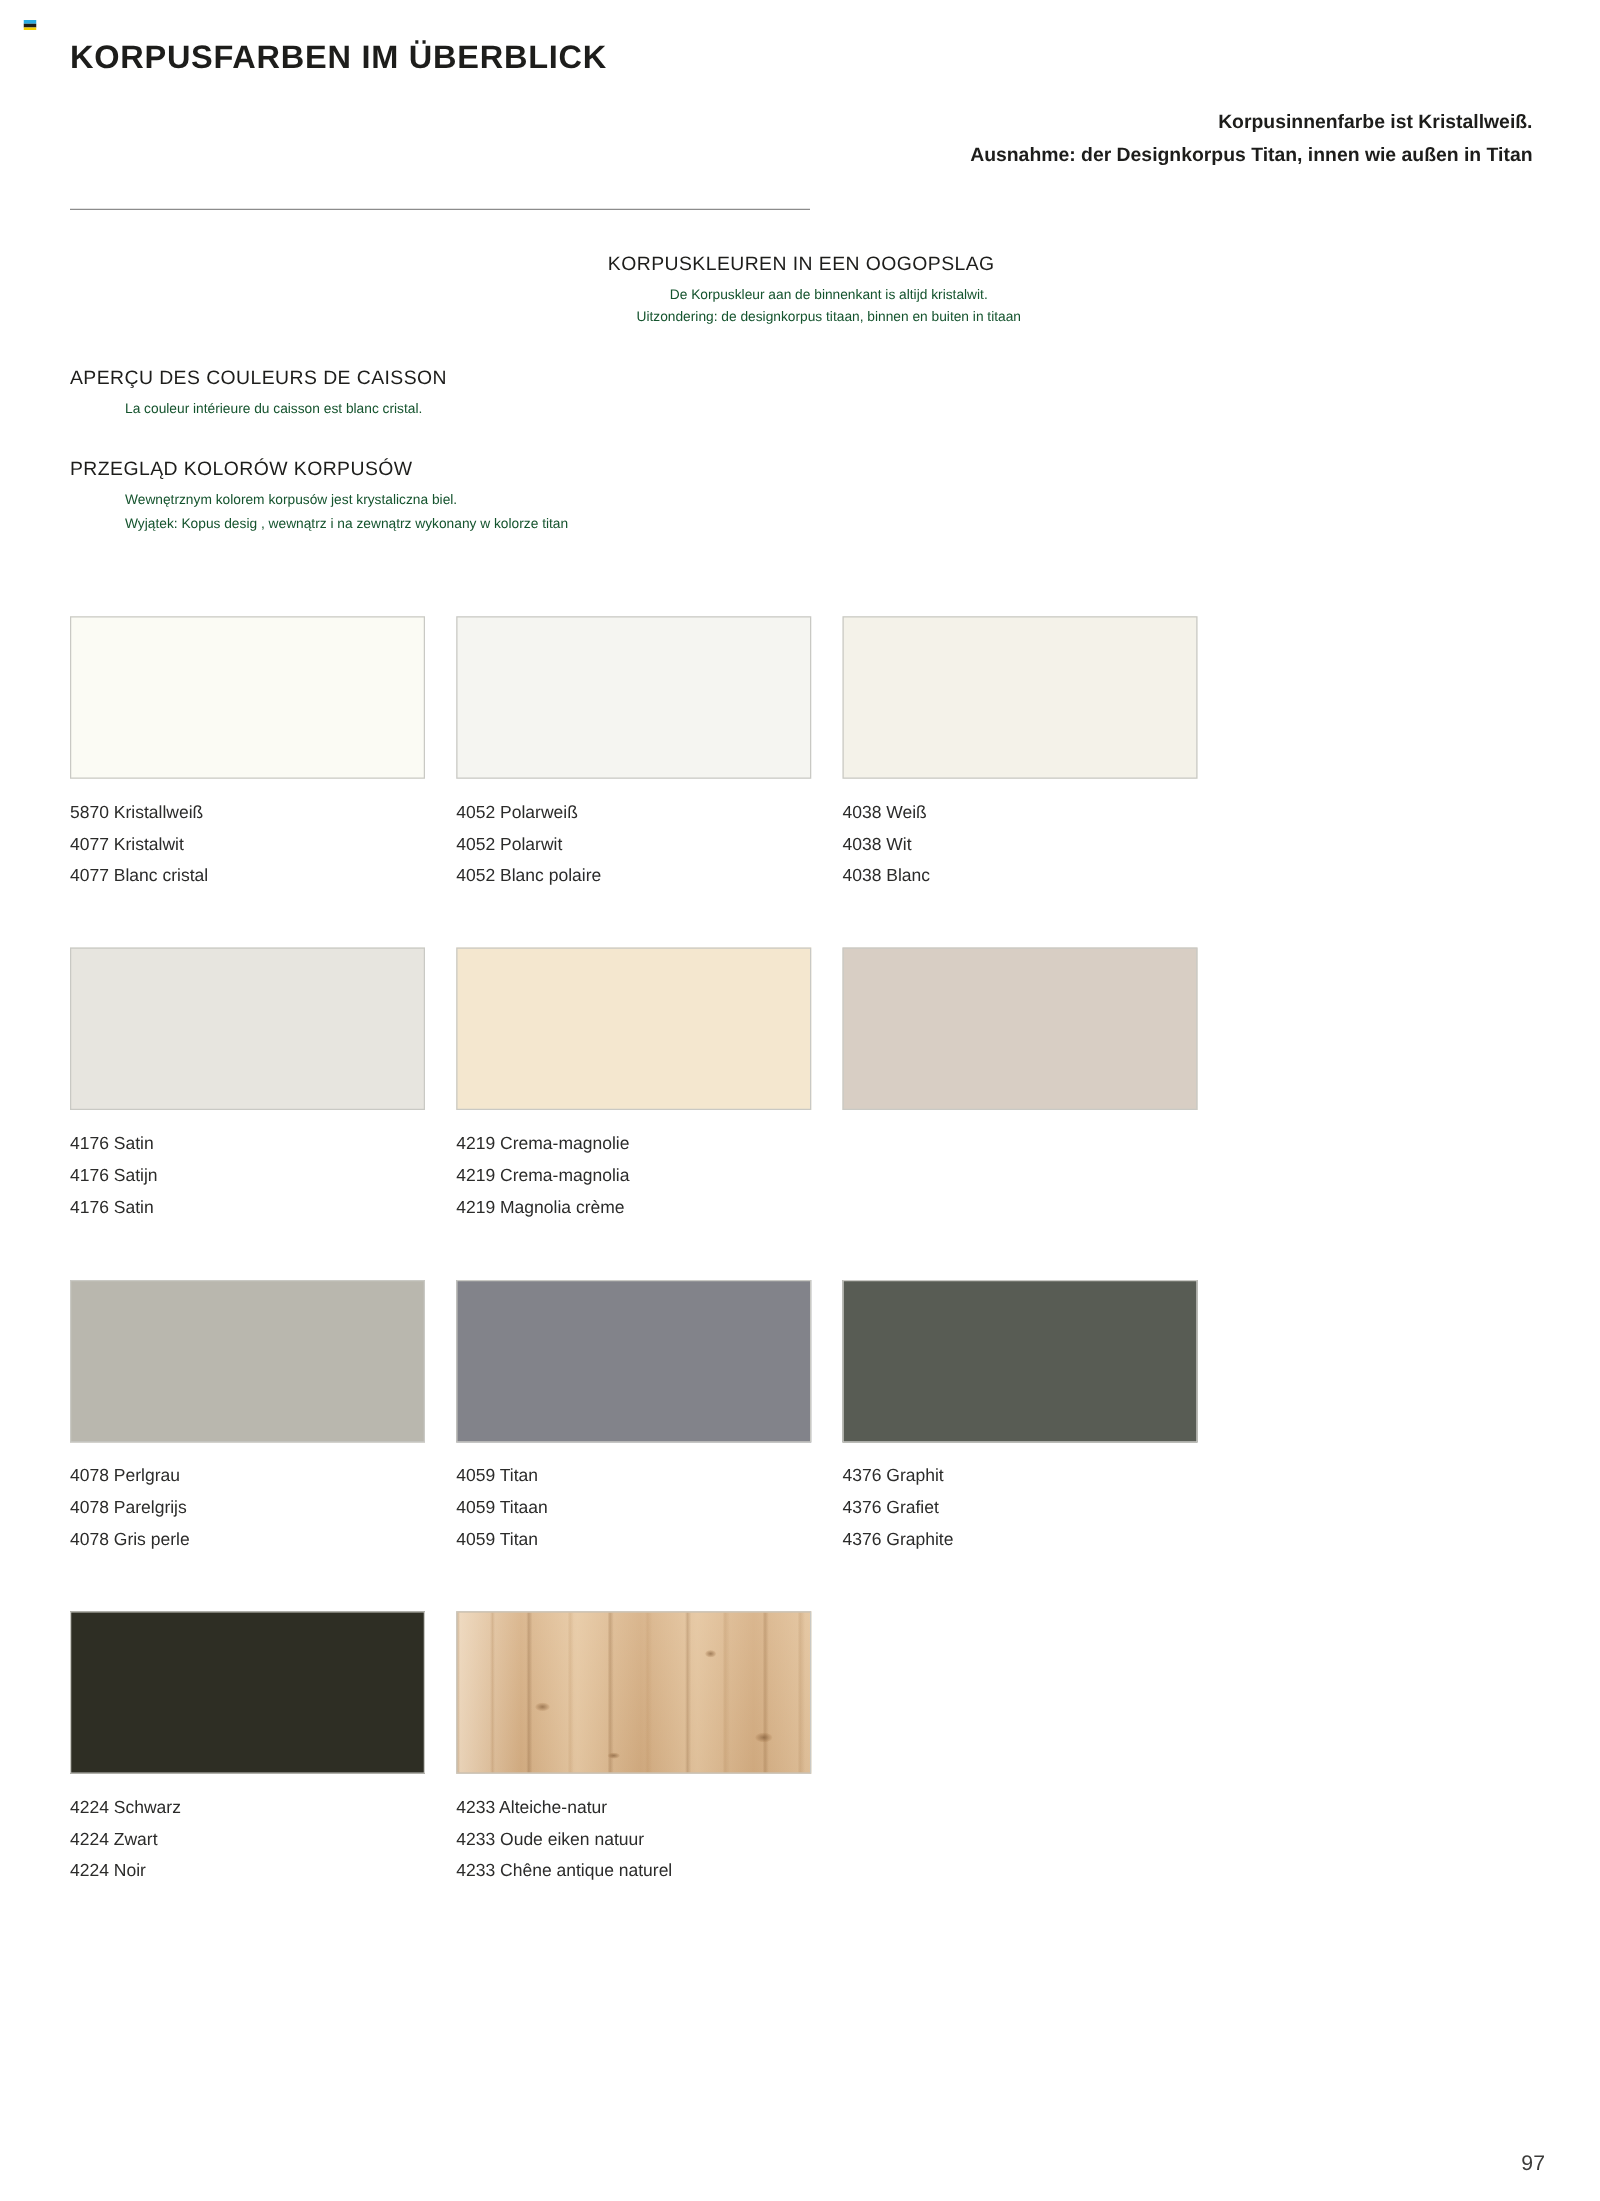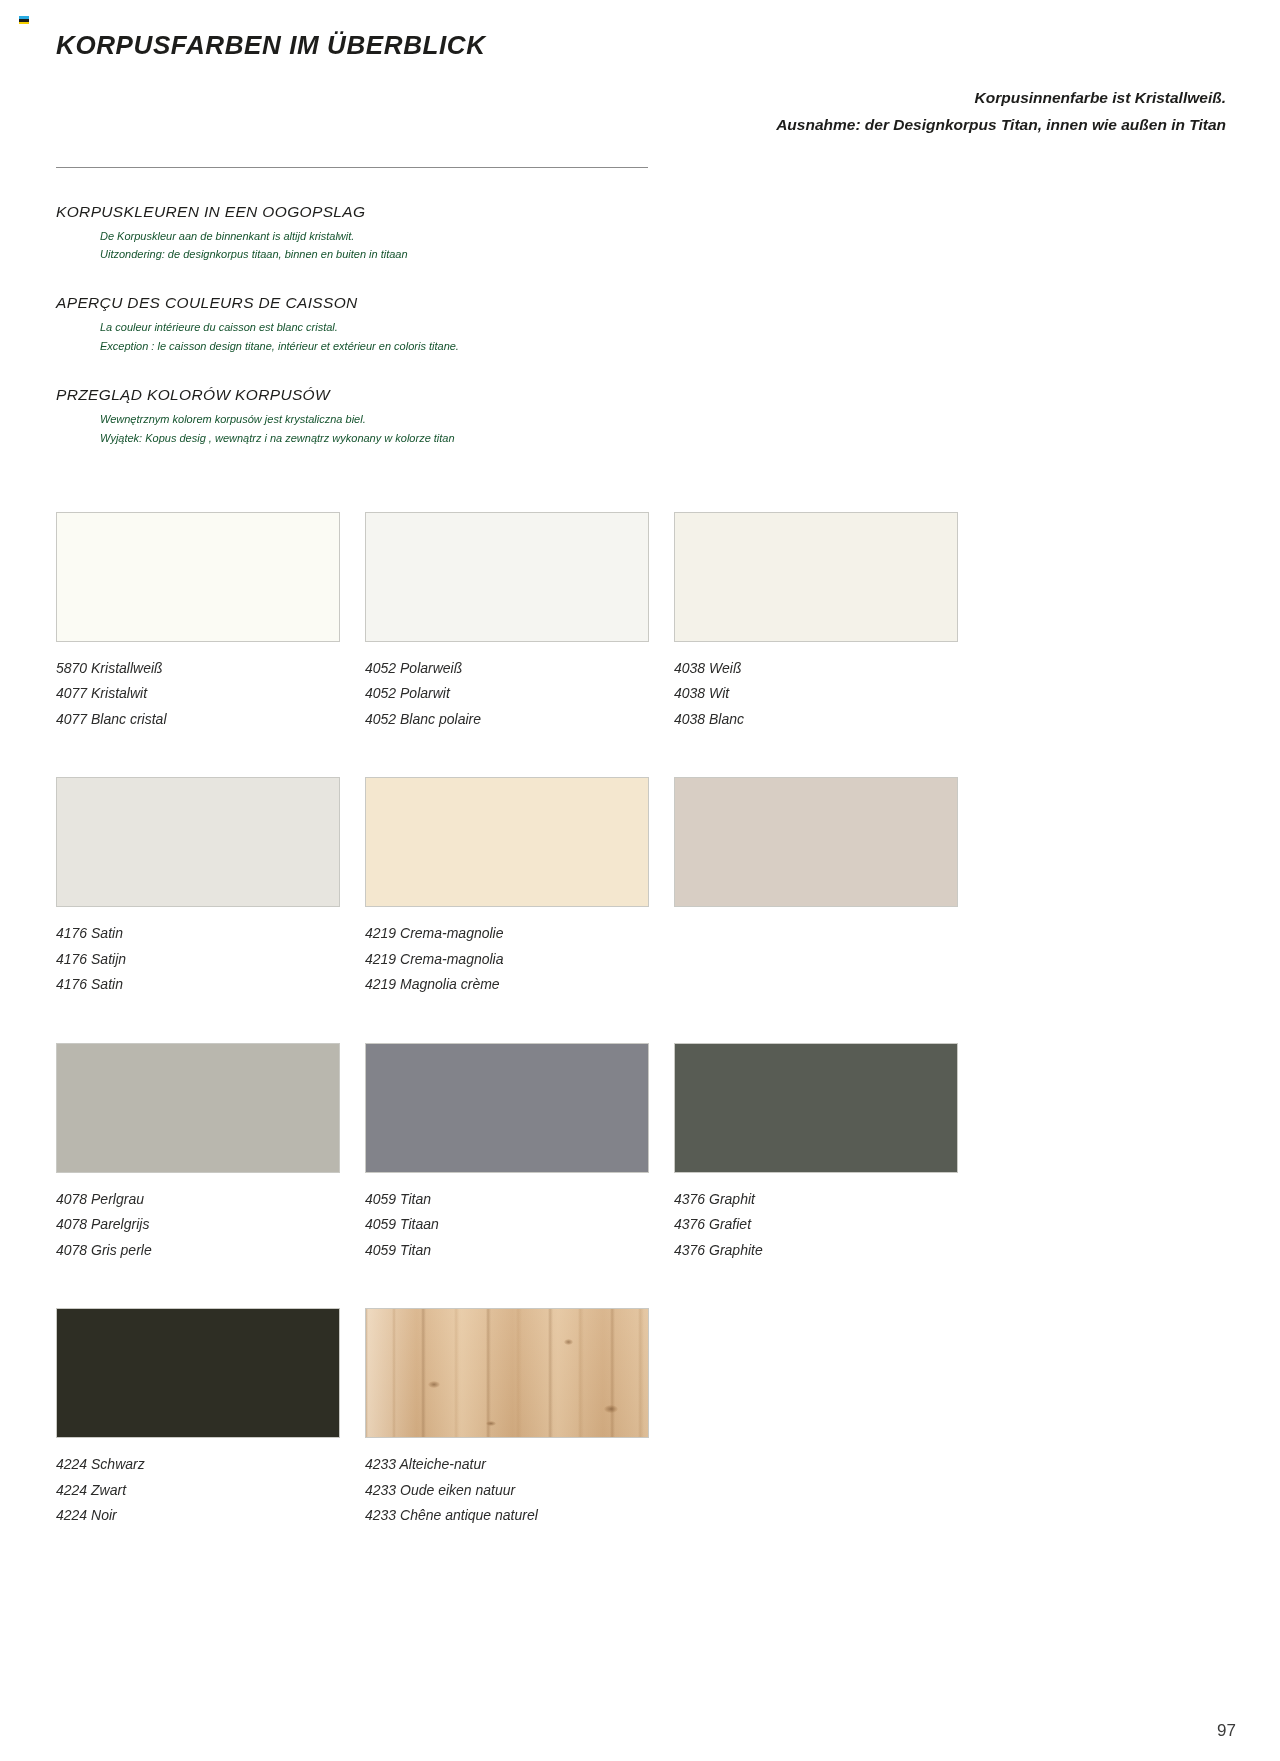--- a/index.html
+++ b/index.html
@@ -36,21 +36,20 @@
   .reg-c { background: #29abe2; }
   .reg-k { background: #1d1d1b; }
   .reg-y { background: #f5d000; }
   .reg-w { background: #ffffff; }
 
   .content {
     position: absolute;
     left: 56px;
     top: 0;
     width: 1170px;
-    font-style: italic;
   }
 
   h1.title {
     font-size: 26px;
     font-weight: bold;
     letter-spacing: 0.6px;
     margin: 0;
     padding-top: 30px;
     line-height: 1.2;
   }
@@ -66,21 +65,21 @@
   .intro div { white-space: pre-wrap; }
 
   .rule {
     width: 592px;
     height: 1px;
     background: #8c8c8c;
     margin-top: 28px;
   }
 
   .lang-block { margin-top: 30px; }
-  .lang-block.first { margin-top: 35px; }
+  .lang-block.first { margin-top: 35px; text-align: center; }
   .lang-head {
     font-size: 15.5px;
     letter-spacing: 0.35px;
     color: #1d1d1b;
     margin-bottom: 6px;
   }
   .lang-line {
     font-size: 11px;
     line-height: 1.72;
     color: #14532d;
@@ -185,21 +184,20 @@
 
     <div class="lang-block first">
       <div class="lang-head">KORPUSKLEUREN IN EEN OOGOPSLAG</div>
       <div class="lang-line">De Korpuskleur aan de binnenkant is altijd kristalwit.</div>
       <div class="lang-line">Uitzondering: de designkorpus titaan, binnen en buiten in titaan</div>
     </div>
 
     <div class="lang-block">
       <div class="lang-head">APERÇU DES COULEURS DE CAISSON</div>
       <div class="lang-line">La couleur intérieure du caisson est blanc cristal.</div>
-      <div class="lang-line">Exception : le caisson design titane, intérieur et extérieur en coloris titane.</div>
     </div>
 
     <div class="lang-block">
       <div class="lang-head">PRZEGLĄD KOLORÓW KORPUSÓW</div>
       <div class="lang-line">Wewnętrznym kolorem korpusów jest krystaliczna biel.</div>
       <div class="lang-line">Wyjątek: Kopus desig , wewnątrz i na zewnątrz wykonany w kolorze titan</div>
     </div>
 
     <div class="swatch-grid">
 

